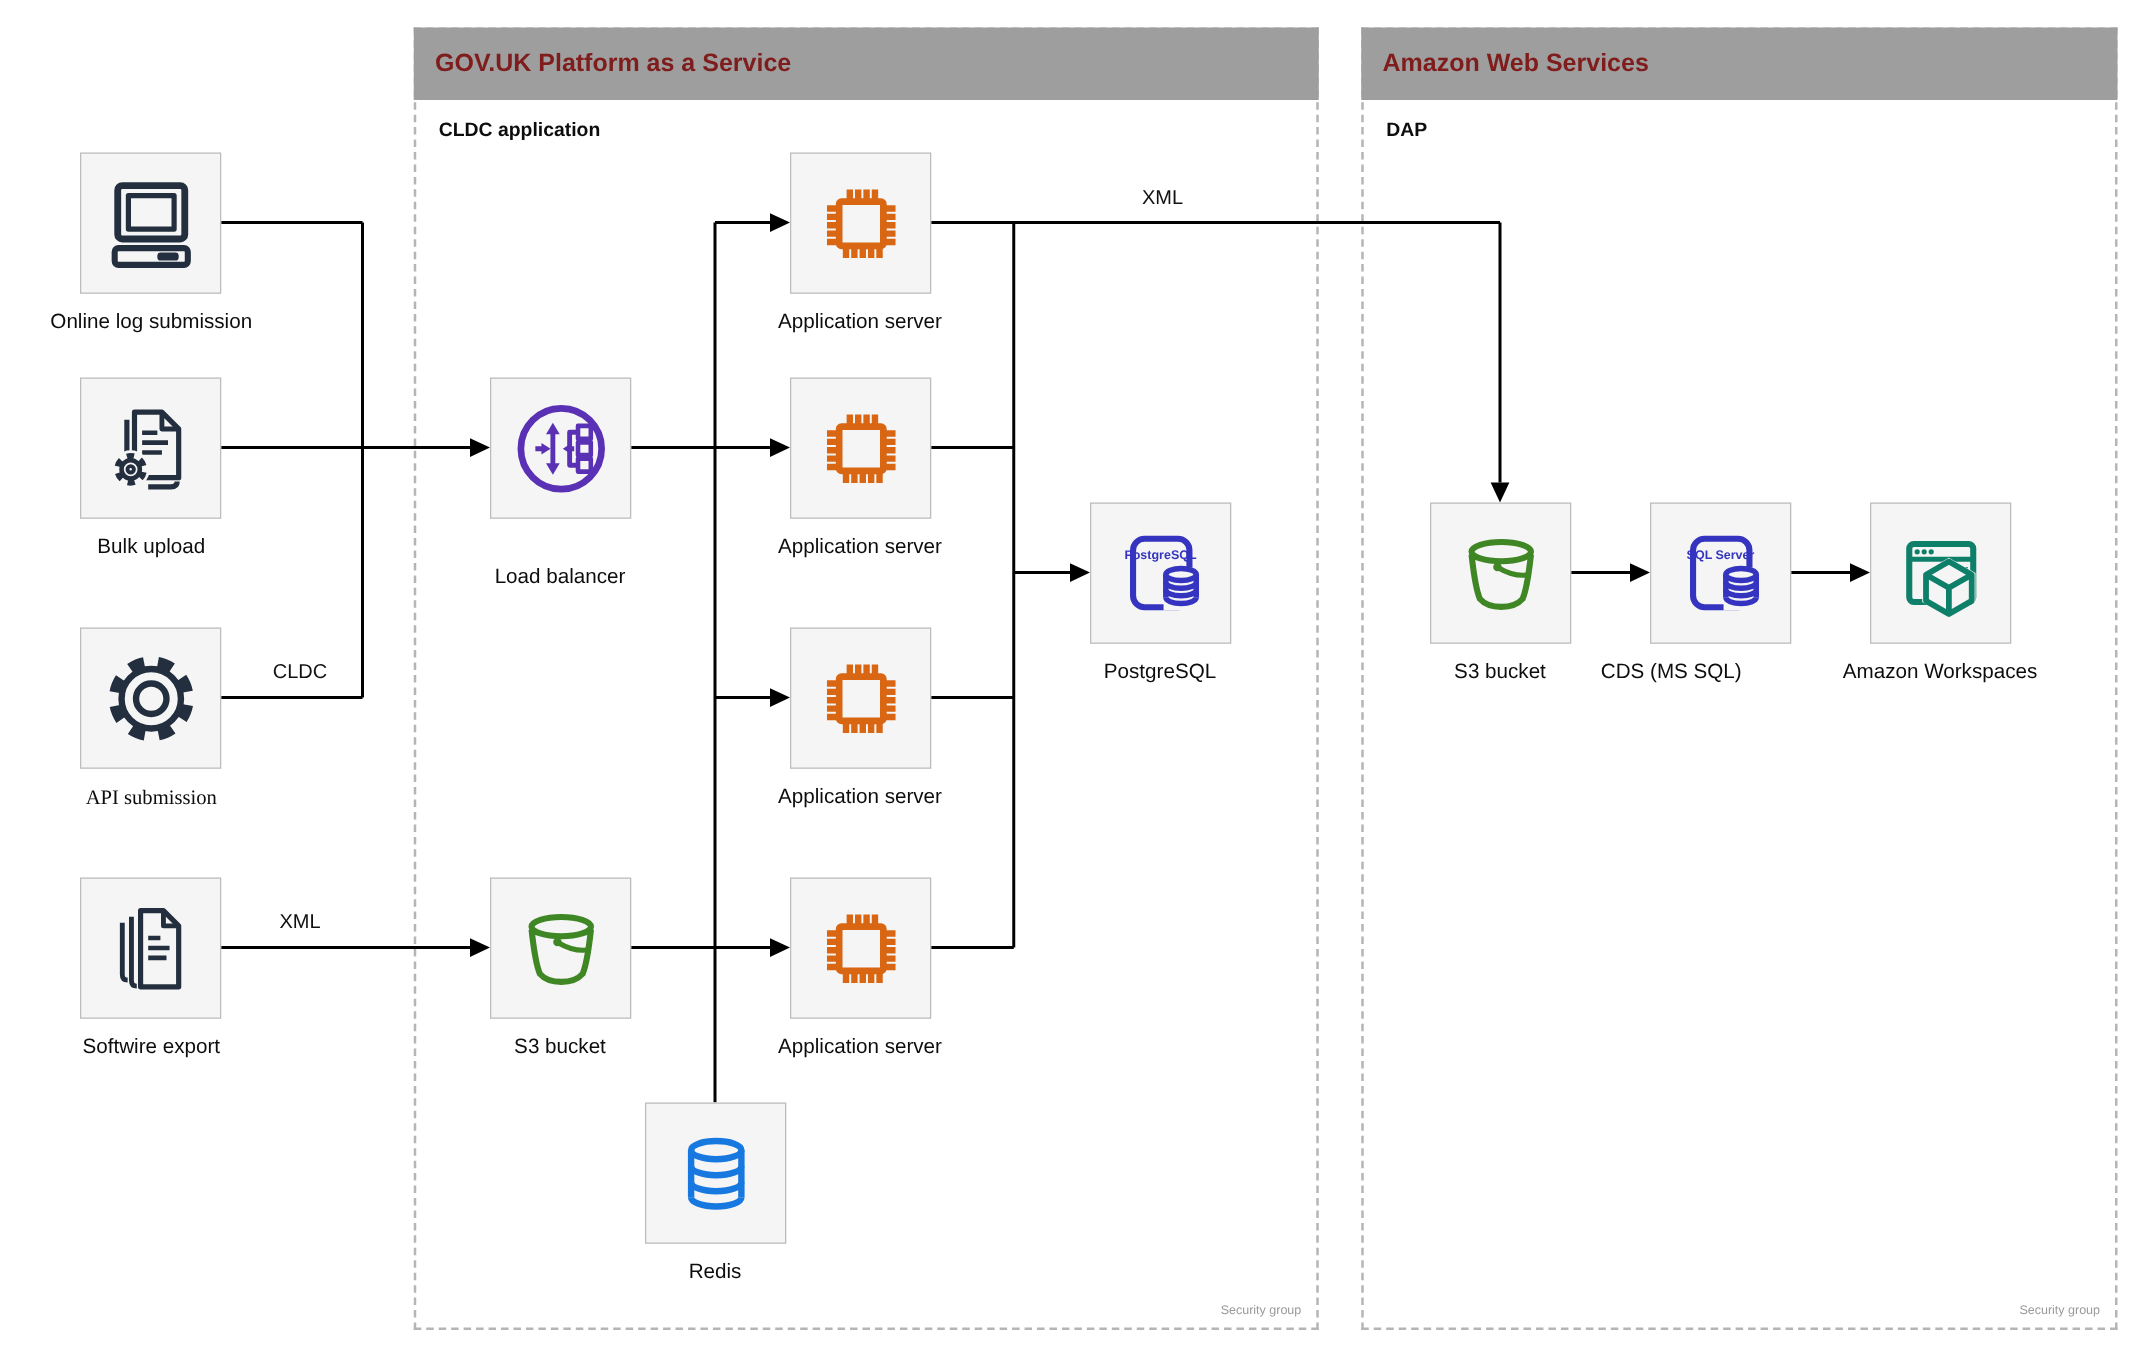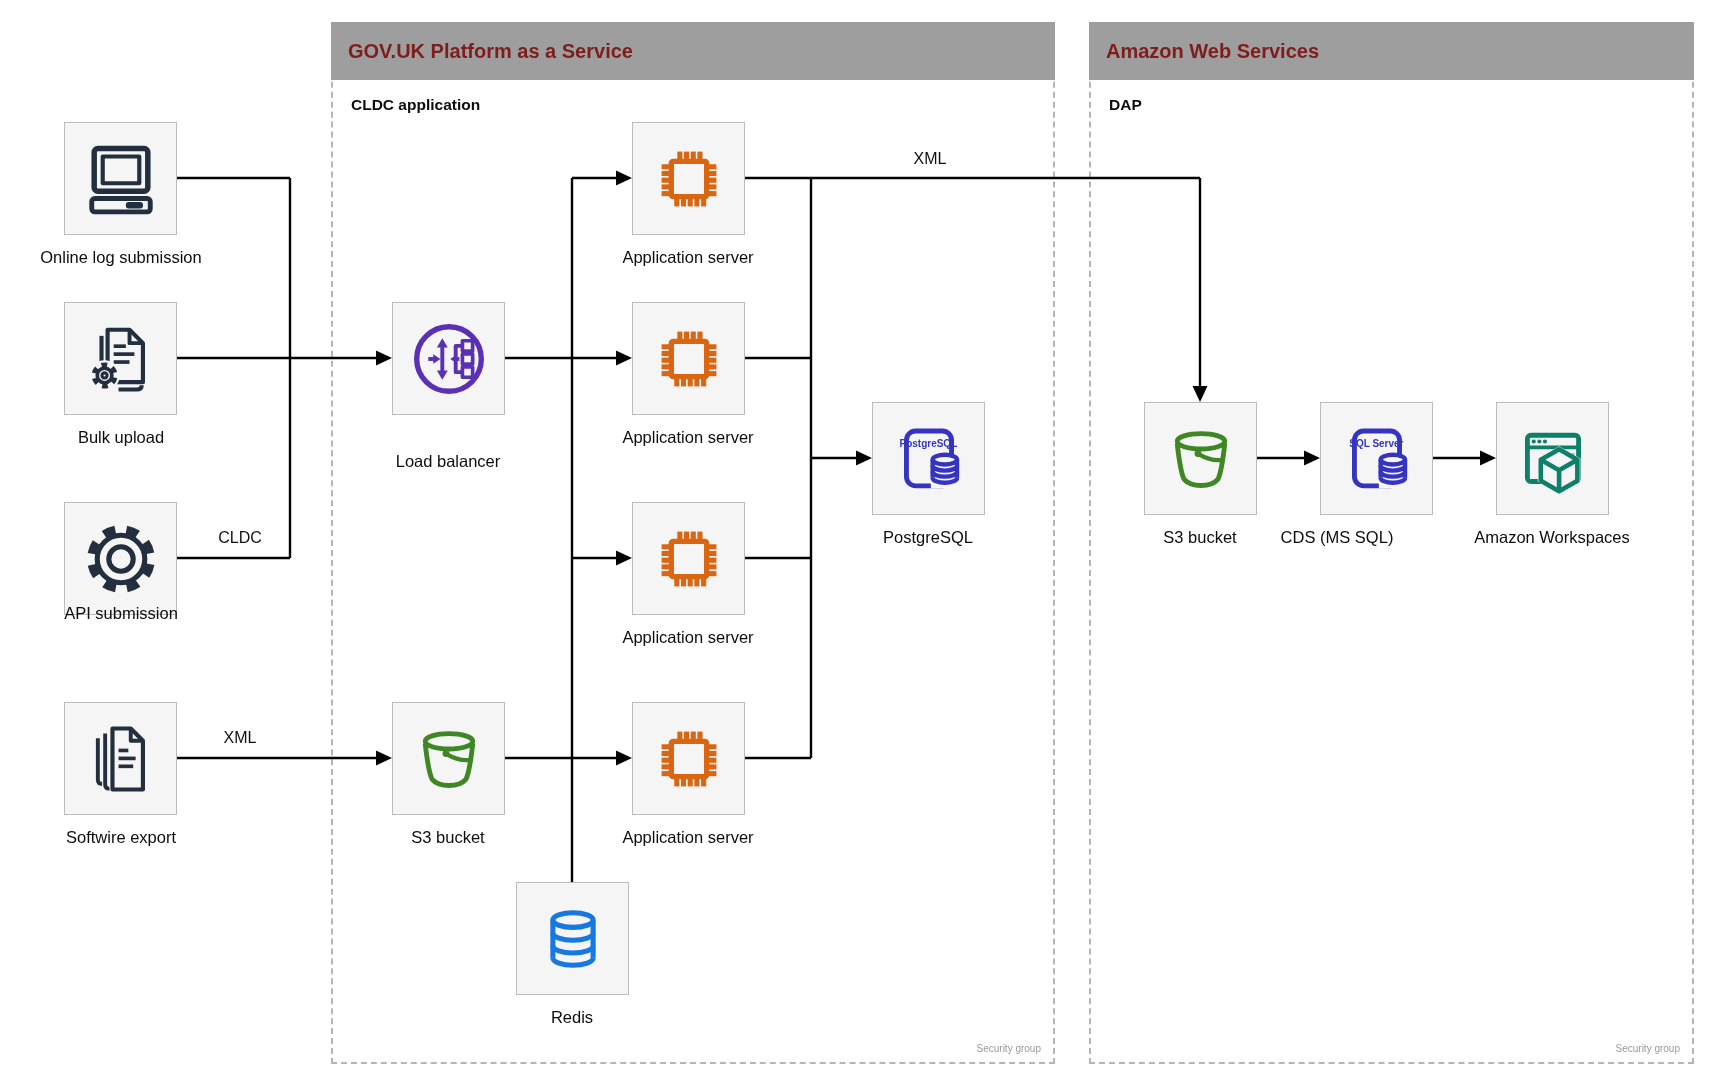--- a/index.html
+++ b/index.html
@@ -139,21 +139,21 @@
   </div>
   <div class="nlabel" style="left:1px;top:428px;">Bulk upload</div>
 
   <div class="node" style="left:64px;top:502px;">
     <svg viewBox="0 0 64 64">
       <circle class="ic navy" cx="32" cy="32" r="24" stroke-width="7.6" stroke-dasharray="9.8 9.05" transform="rotate(10 32 32)"></circle>
       <circle class="ic navy" cx="32" cy="32" r="19.5" stroke-width="4.2"></circle>
       <circle class="ic navy" cx="32" cy="32" r="10" stroke-width="4.2"></circle>
     </svg>
   </div>
-  <div class="nlabel" style="left:1px;top:604px;">API submission</div>
+  <div class="nlabel" style="left:1px;top:628px;font-family:Liberation Serif, serif;">API submission</div>
 
   <div class="node" style="left:64px;top:702px;">
     <svg viewBox="0 0 64 64">
       <path class="ic navy" d="M13,15 V49 Q13,52.5 16.5,52.5" stroke-width="3.2"></path>
       <path class="ic navy" d="M19,11 V53 Q19,56.5 22.5,56.5" stroke-width="3.2"></path>
       <path class="ic navy" d="M25,7 H40 L50,17 V57 H25 Z" fill="#f5f5f5" stroke-width="3.4"></path>
       <path class="ic navy" d="M40,7 V17 H50" stroke-width="3.2"></path>
       <path class="ic navy" d="M30,25 H38" stroke-width="3"></path>
       <path class="ic navy" d="M30,31.5 H44" stroke-width="3"></path>
       <path class="ic navy" d="M30,38 H42" stroke-width="3"></path>

